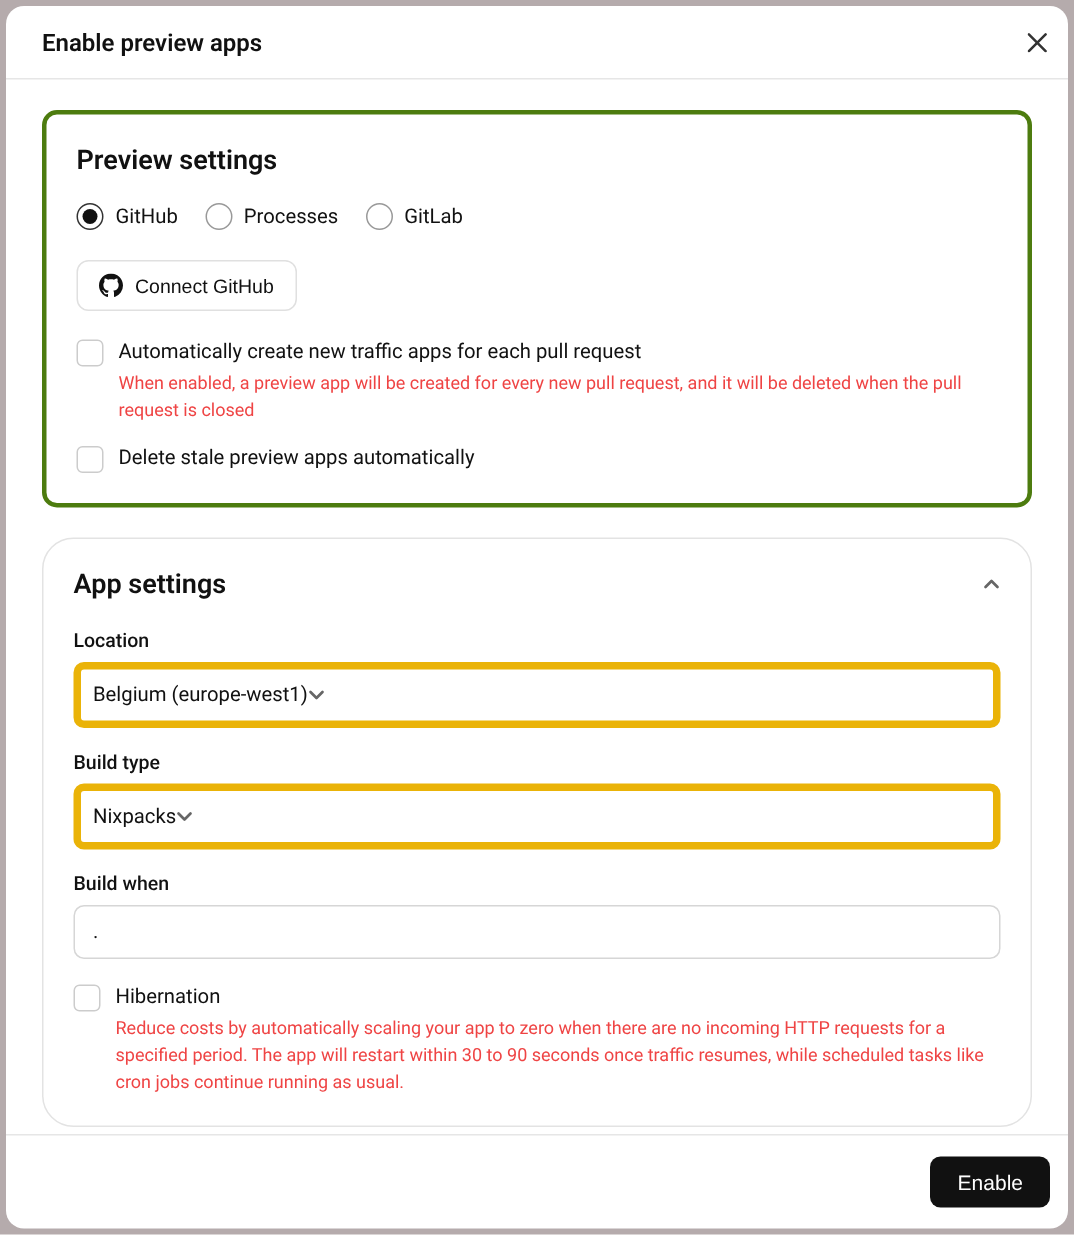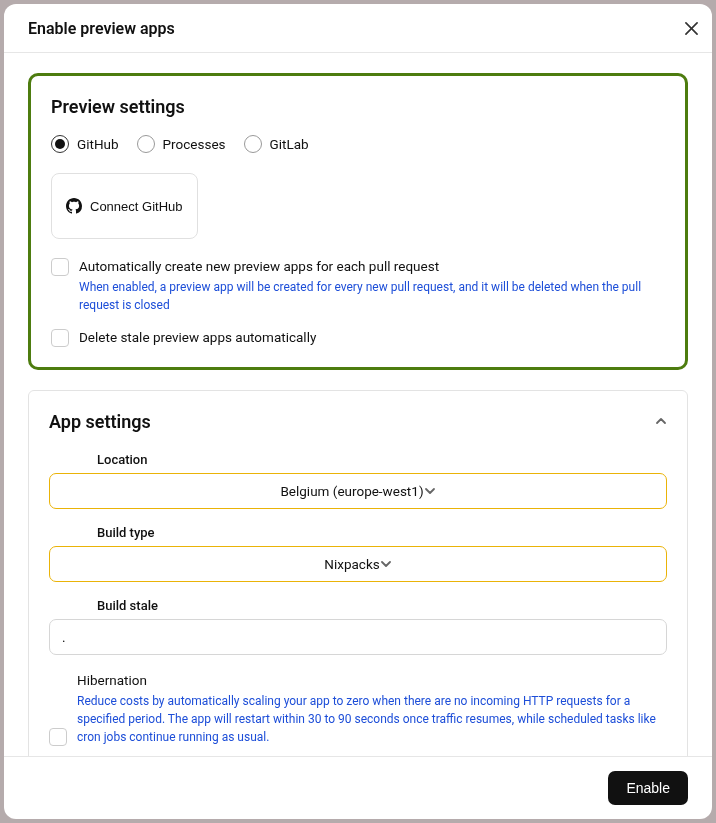--- a/index.html
+++ b/index.html
@@ -61,21 +61,21 @@
       margin-bottom: 20px;
     }
     .card-title {
       font-size: 18px;
       font-weight: 600;
       color: #111;
       margin-bottom: 18px;
     }
     .card-collapsible {
       border: 1px solid #e3e3e3;
-      border-radius: 6px;
+      border-radius: 21px;
       margin-bottom: 20px;
     }
     .card-collapsible-header {
       display: flex;
       align-items: center;
       justify-content: space-between;
       padding: 20px;
       cursor: pointer;
     }
     .card-collapsible-title {
@@ -116,59 +116,58 @@
       border-radius: 50%;
     }
     .radio-label {
       font-size: 13.5px;
       color: #111;
     }
     .connect-btn {
       display: inline-flex;
       align-items: center;
       gap: 8px;
-      padding: 24px 14px;
+      padding: 8px 14px;
       border: 1px solid #e0e0e0;
       border-radius: 8px;
       background: #fff;
       font-size: 13px;
       color: #111;
       cursor: pointer;
       margin-bottom: 18px;
     }
     .checkbox-row {
       display: flex;
       align-items: flex-start;
       gap: 10px;
       margin-bottom: 14px;
     }
     .checkbox-row:last-child {
       margin-bottom: 0;
-      align-items: flex-end;
     }
     .checkbox {
       width: 18px;
       height: 18px;
       border: 1.5px solid #ccc;
       border-radius: 4px;
       flex-shrink: 0;
       cursor: pointer;
       margin-top: 1px;
     }
     .checkbox-content {
       flex: 1;
     }
     .checkbox-label {
       font-size: 13.5px;
       color: #111;
       line-height: 1.4;
     }
     .checkbox-desc {
       font-size: 12px;
-      color: #1d4ed8;
+      color: #ef4444;
       line-height: 1.5;
       margin-top: 2px;
     }
     .field-group {
       margin-bottom: 16px;
     }
     .field-row {
       display: flex;
       gap: 16px;
       margin-bottom: 16px;
@@ -176,50 +175,49 @@
     }
     .field {
       flex: 1;
     }
     .field-label {
       font-size: 13px;
       font-weight: 500;
       color: #111;
       margin-bottom: 6px;
       display: block;
-      margin-left: 48px;
     }
     .select-box {
       width: 100%;
       padding: 9px 8px;
-      border: 1px solid #eab308;
+      border: 5px solid #eab308;
       border-radius: 7px;
       background: #fff;
       font-size: 13.5px;
       color: #111;
       cursor: pointer;
       display: flex;
       align-items: center;
-      justify-content: center;
+      justify-content: flex-start;
     }
     .text-input {
       width: 100%;
       padding: 9px 12px;
       border: 1px solid #d6d6d6;
       border-radius: 7px;
       background: #fff;
       font-size: 13.5px;
       color: #111;
       font-family: inherit;
     }
     .chevron {
       color: #666;
     }
     .modal-footer {
-      padding: 14px 24px;
+      padding: 14px 12px;
       border-top: 1px solid #e6e6e6;
       display: flex;
       justify-content: flex-end;
     }
     .enable-btn {
       background: #111;
       color: #fff;
       border: none;
       padding: 9px 18px;
       border-radius: 7px;
@@ -271,21 +269,21 @@
       <button class="connect-btn">
         <svg class="github-icon" viewBox="0 0 16 16" fill="#111">
           <path d="M8 0C3.58 0 0 3.58 0 8c0 3.54 2.29 6.53 5.47 7.59.4.07.55-.17.55-.38 0-.19-.01-.82-.01-1.49-2.01.37-2.53-.49-2.69-.94-.09-.23-.48-.94-.82-1.13-.28-.15-.68-.52-.01-.53.63-.01 1.08.58 1.23.82.72 1.21 1.87.87 2.33.66.07-.52.28-.87.51-1.07-1.78-.2-3.64-.89-3.64-3.95 0-.87.31-1.59.82-2.15-.08-.2-.36-1.02.08-2.12 0 0 .67-.21 2.2.82.64-.18 1.32-.27 2-.27.68 0 1.36.09 2 .27 1.53-1.04 2.2-.82 2.2-.82.44 1.1.16 1.92.08 2.12.51.56.82 1.27.82 2.15 0 3.07-1.87 3.75-3.65 3.95.29.25.54.73.54 1.48 0 1.07-.01 1.93-.01 2.2 0 .21.15.46.55.38A8.013 8.013 0 0016 8c0-4.42-3.58-8-8-8z"></path>
         </svg>
         <span>Connect GitHub</span>
       </button>
 
       <div class="checkbox-row">
         <div class="checkbox"></div>
         <div class="checkbox-content">
-          <div class="checkbox-label">Automatically create new preview apps for each pull request</div>
+          <div class="checkbox-label">Automatically create new traffic apps for each pull request</div>
           <div class="checkbox-desc">When enabled, a preview app will be created for every new pull request, and it will be deleted when the pull request is closed</div>
         </div>
       </div>
 
       <div class="checkbox-row">
         <div class="checkbox"></div>
         <div class="checkbox-content">
           <div class="checkbox-label">Delete stale preview apps automatically</div>
         </div>
       </div>
@@ -314,21 +312,21 @@
           <div class="field">
             <label class="field-label">Build type</label>
             <div class="select-box">
               <span>Nixpacks</span>
               <svg class="chevron" width="12" height="12" viewBox="0 0 12 12" fill="none" stroke="currentColor" stroke-width="1.8" stroke-linecap="round" stroke-linejoin="round">
                 <polyline points="2,4 6,8 10,4"></polyline>
               </svg>
             </div>
           </div>
           <div class="field">
-            <label class="field-label">Build stale</label>
+            <label class="field-label">Build when</label>
             <input type="text" class="text-input" value="." style="">
           </div>
         </div>
 
         <div class="checkbox-row">
           <div class="checkbox"></div>
           <div class="checkbox-content">
             <div class="checkbox-label">Hibernation</div>
             <div class="checkbox-desc">Reduce costs by automatically scaling your app to zero when there are no incoming HTTP requests for a specified period. The app will restart within 30 to 90 seconds once traffic resumes, while scheduled tasks like cron jobs continue running as usual.</div>
           </div>

